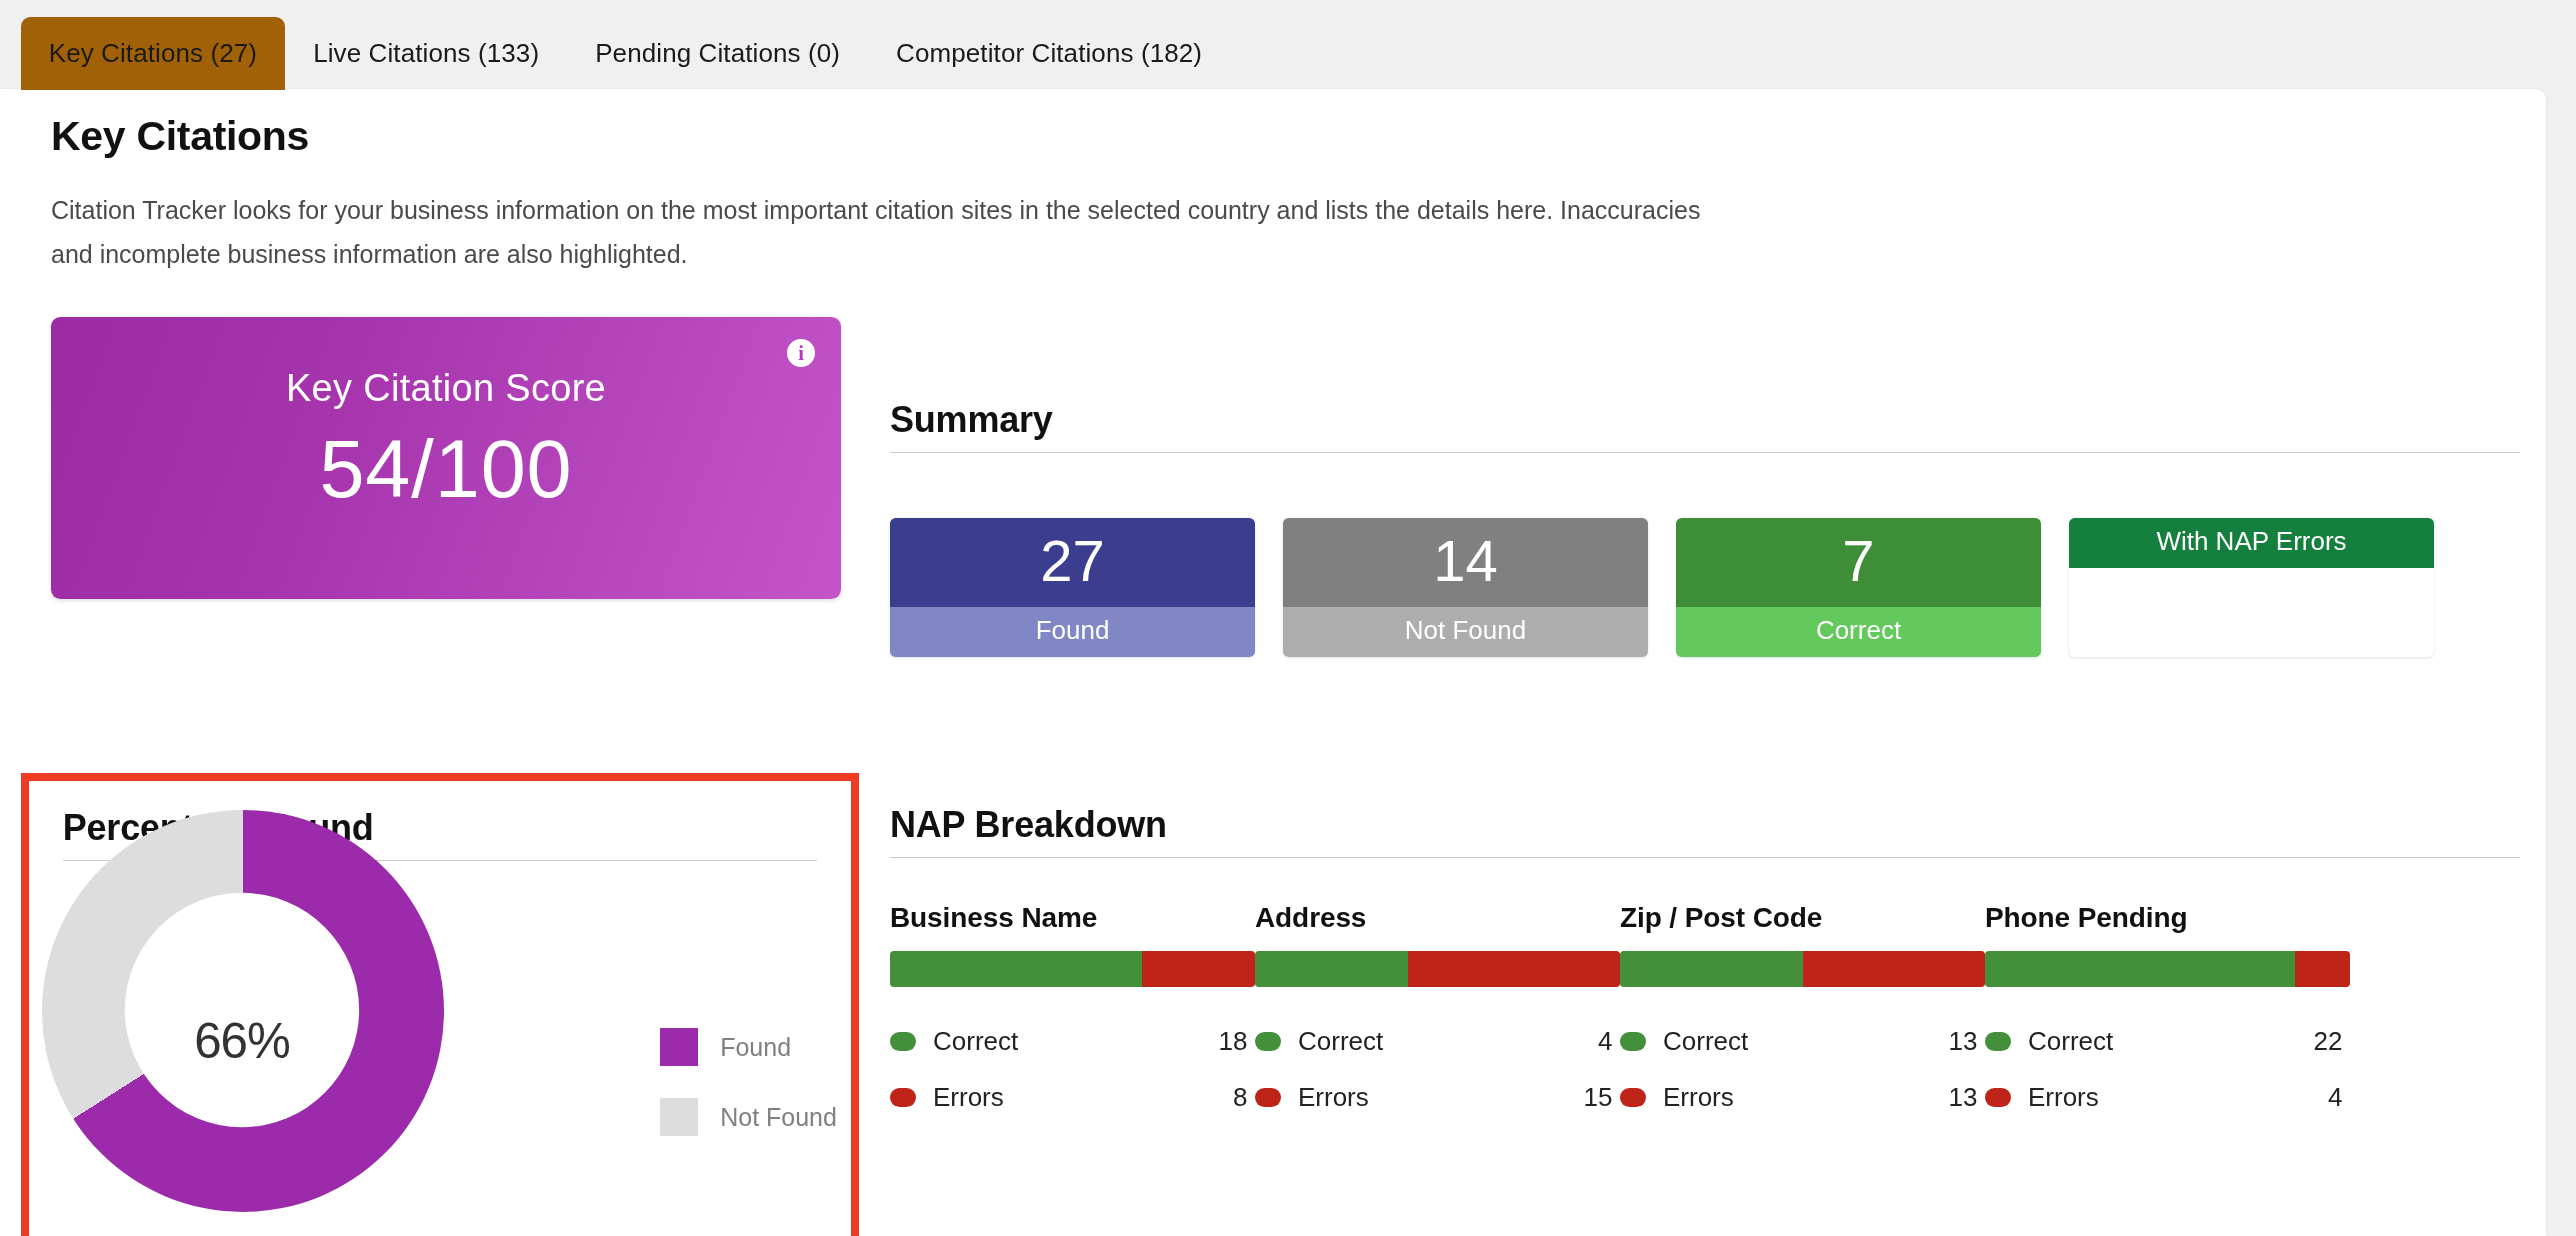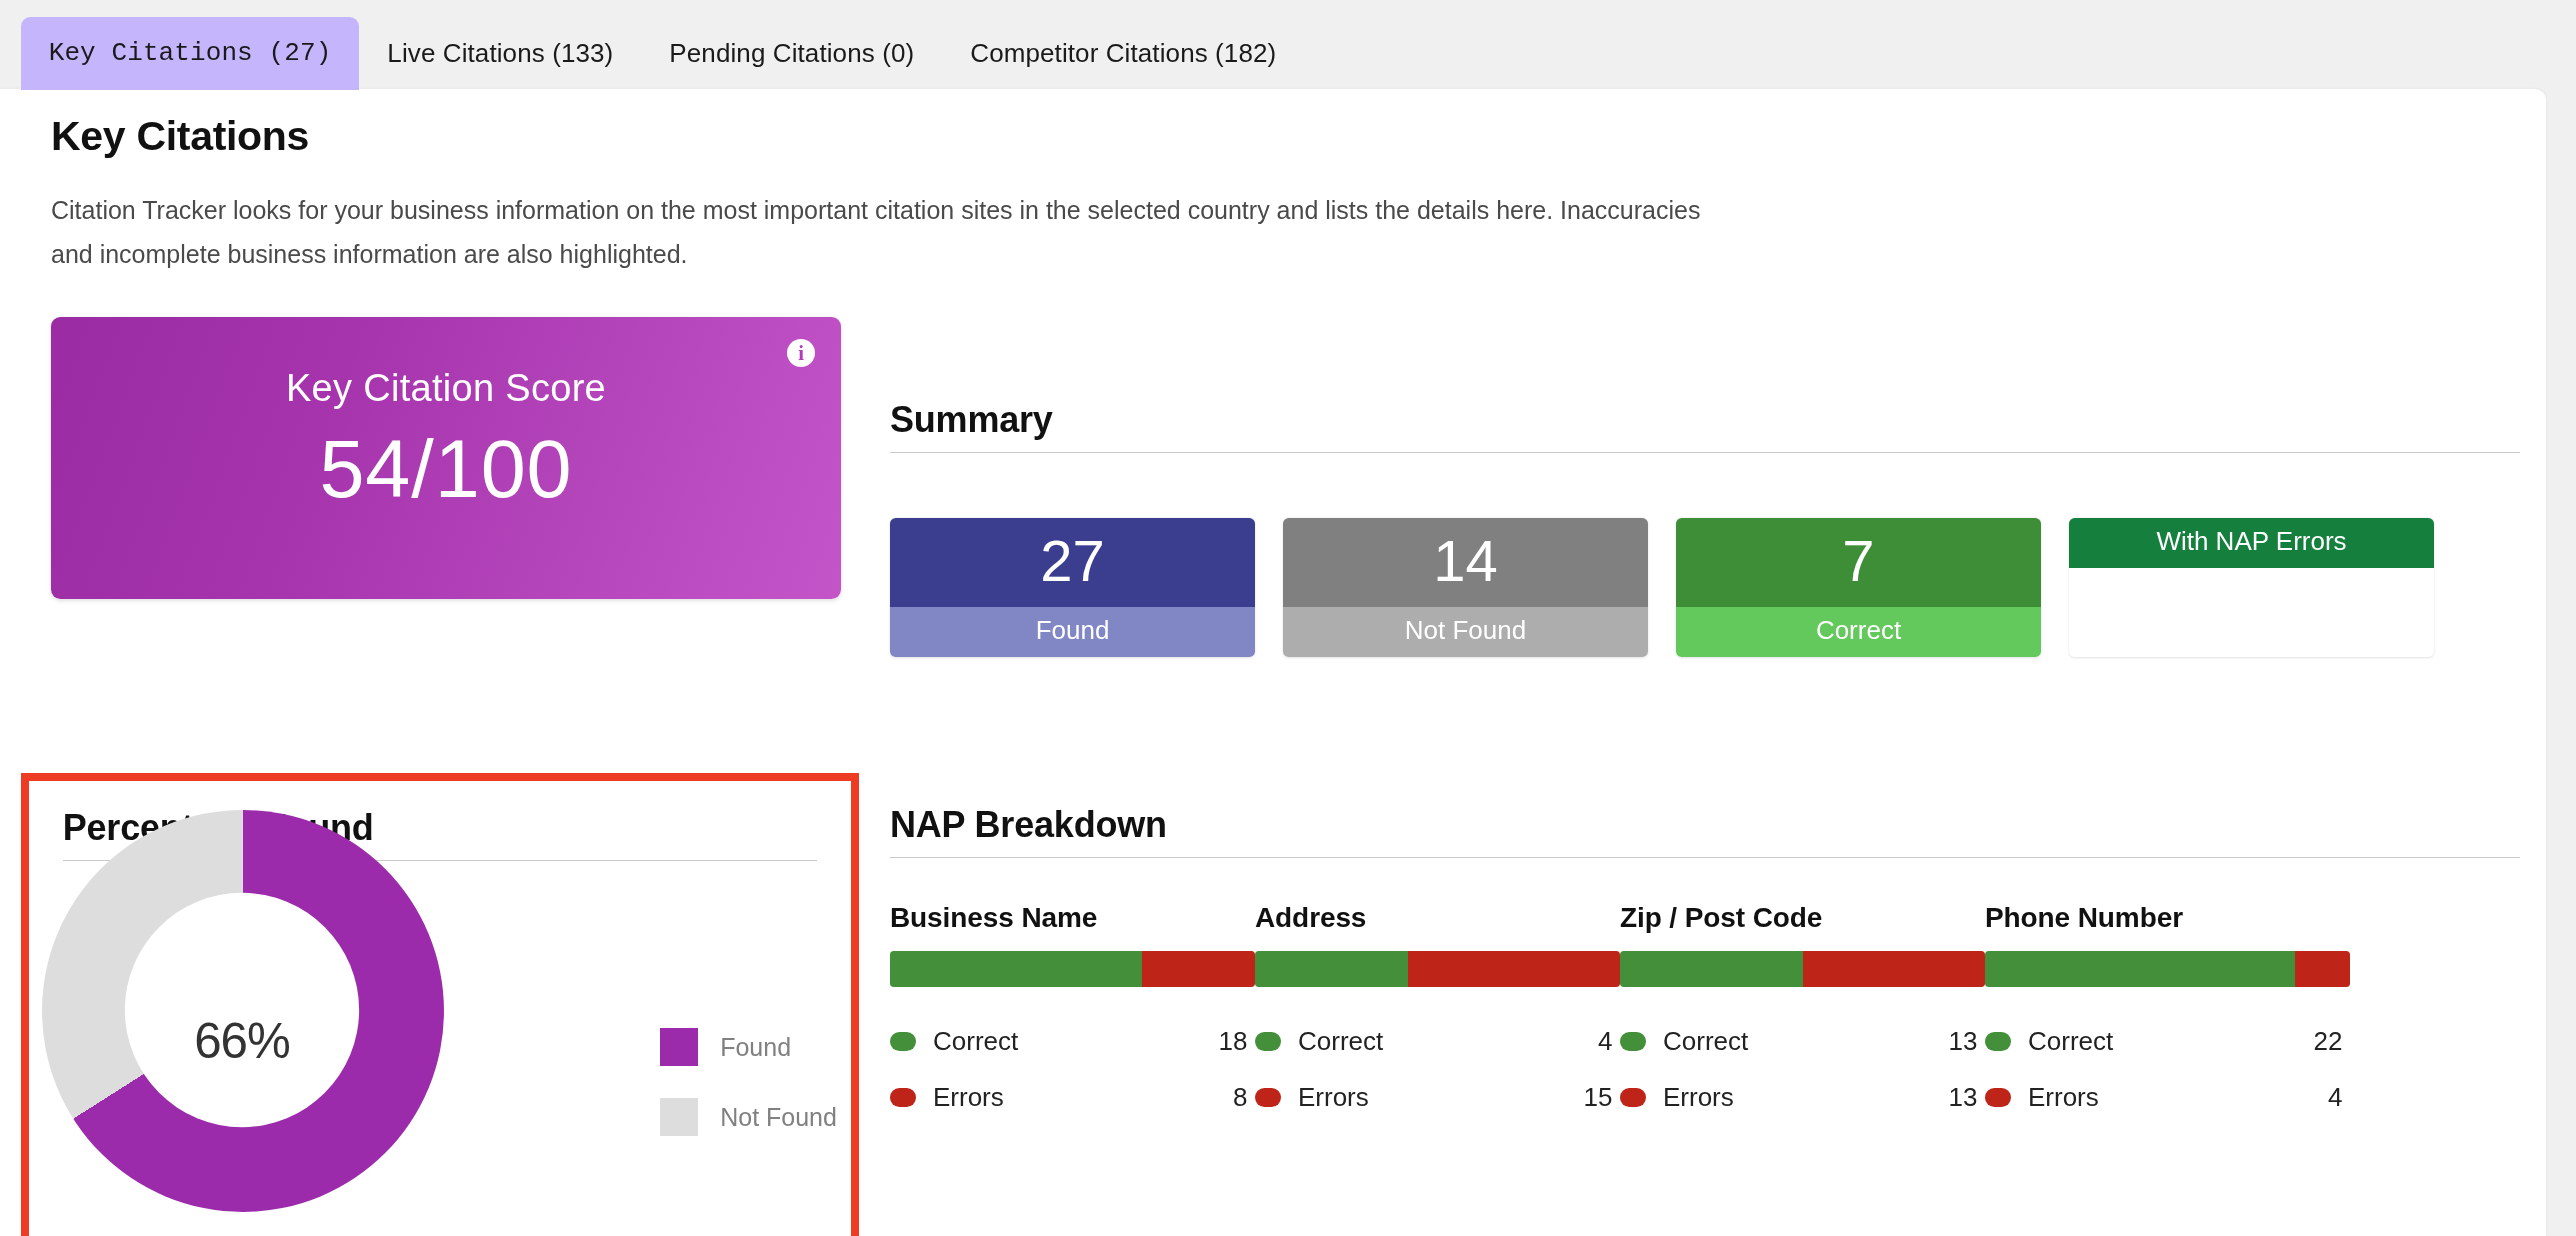--- a/index.html
+++ b/index.html
@@ -35,24 +35,23 @@
     font-size: 26px;
     color: #1a1a1a;
     padding: 22.5px 28px 24.4px 28px;
     line-height: 1;
     border-radius: 9.4px 9.4px 0 0;
     white-space: nowrap;
     cursor: pointer;
     letter-spacing: 0.1px;
   }
   .tab.active {
-    background: #c4b5fd;
+    background: #a16207;
     position: relative;
     z-index: 3;
-    font-family: Liberation Mono, monospace;
   }
 
   
   .panel {
     position: absolute;
     left: 0;
     top: 89px;
     width: 2546px;
     height: 1147px;
     background: #ffffff;
@@ -398,21 +397,21 @@
             </div>
             <div class="nap-lrow">
               <span class="nap-dot" style="background: rgb(191, 36, 25);"></span>
               <span class="nap-lab">Errors</span>
               <span class="nap-val">13</span>
             </div>
           </div>
         </div>
 
         <div class="nap-col">
-          <div class="nap-title">Phone Number</div>
+          <div class="nap-title">Phone Pending</div>
           <div class="nap-bar">
             <div class="seg-green" style="width: 85%; background: rgb(68, 143, 58);"></div>
             <div class="seg-red" style="width: 15%; background: rgb(191, 36, 25);"></div>
           </div>
           <div class="nap-legend">
             <div class="nap-lrow">
               <span class="nap-dot" style="background: rgb(68, 143, 58);"></span>
               <span class="nap-lab">Correct</span>
               <span class="nap-val">22</span>
             </div>

